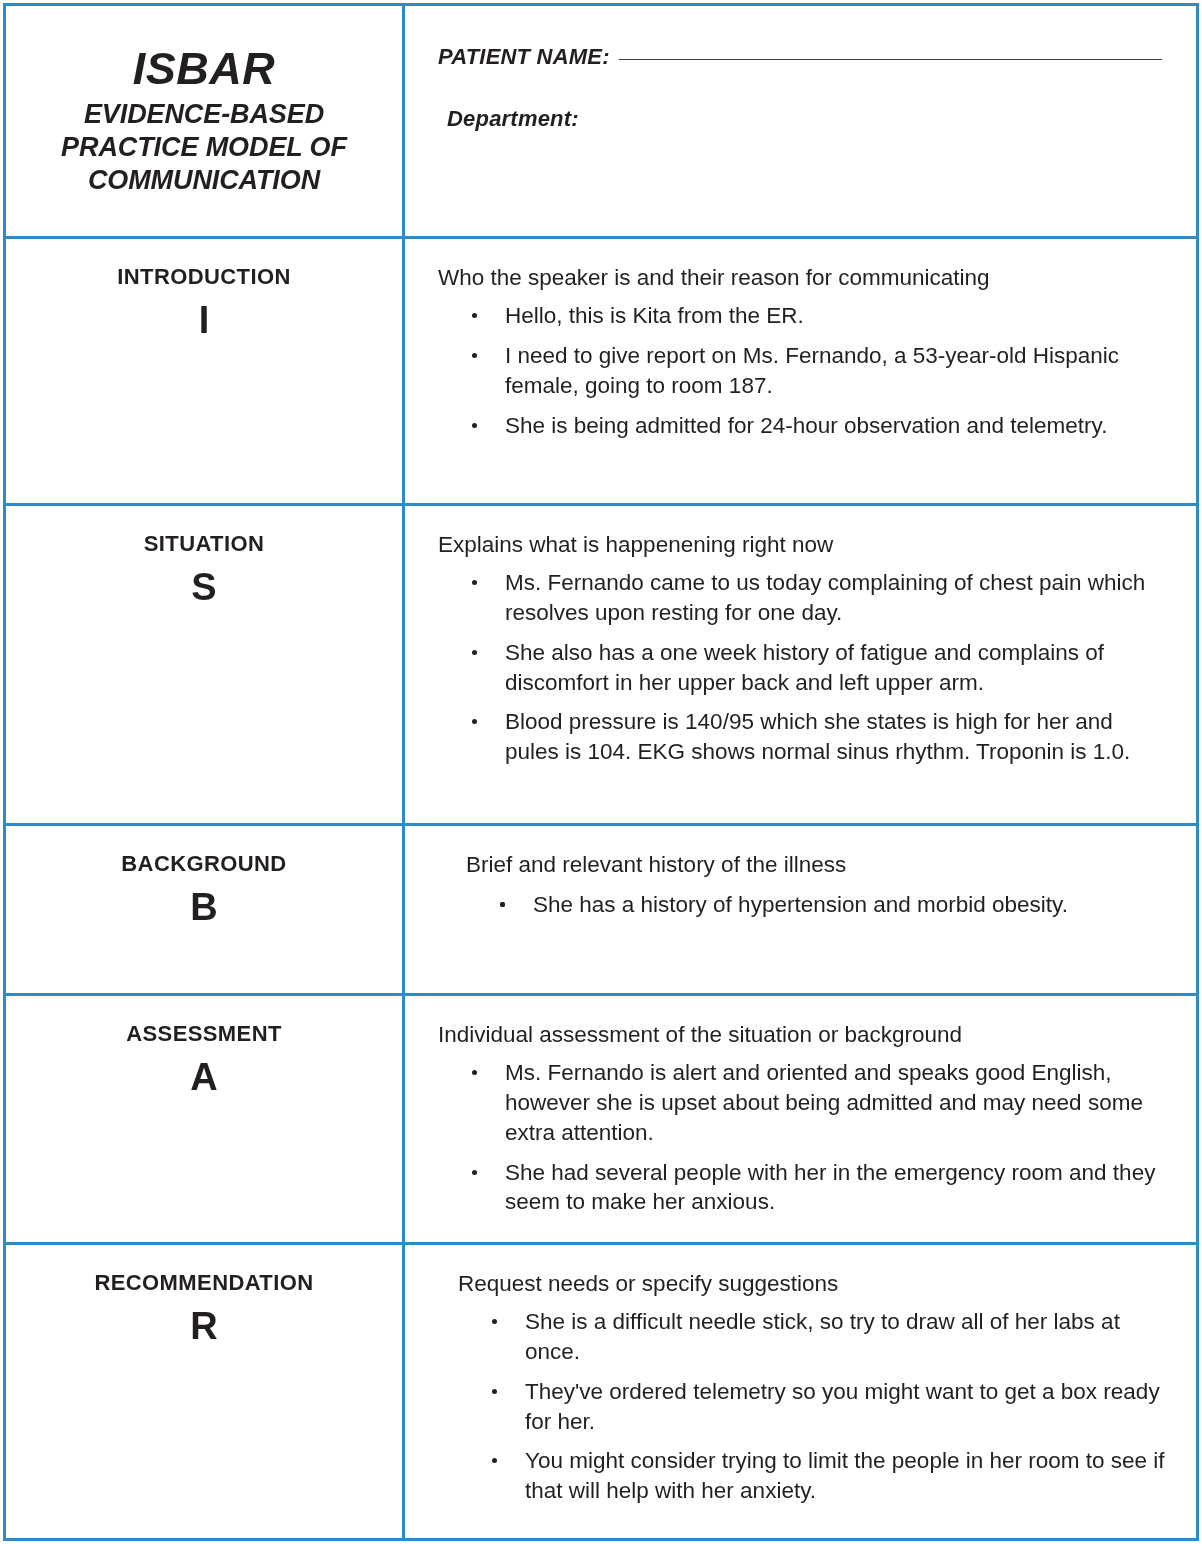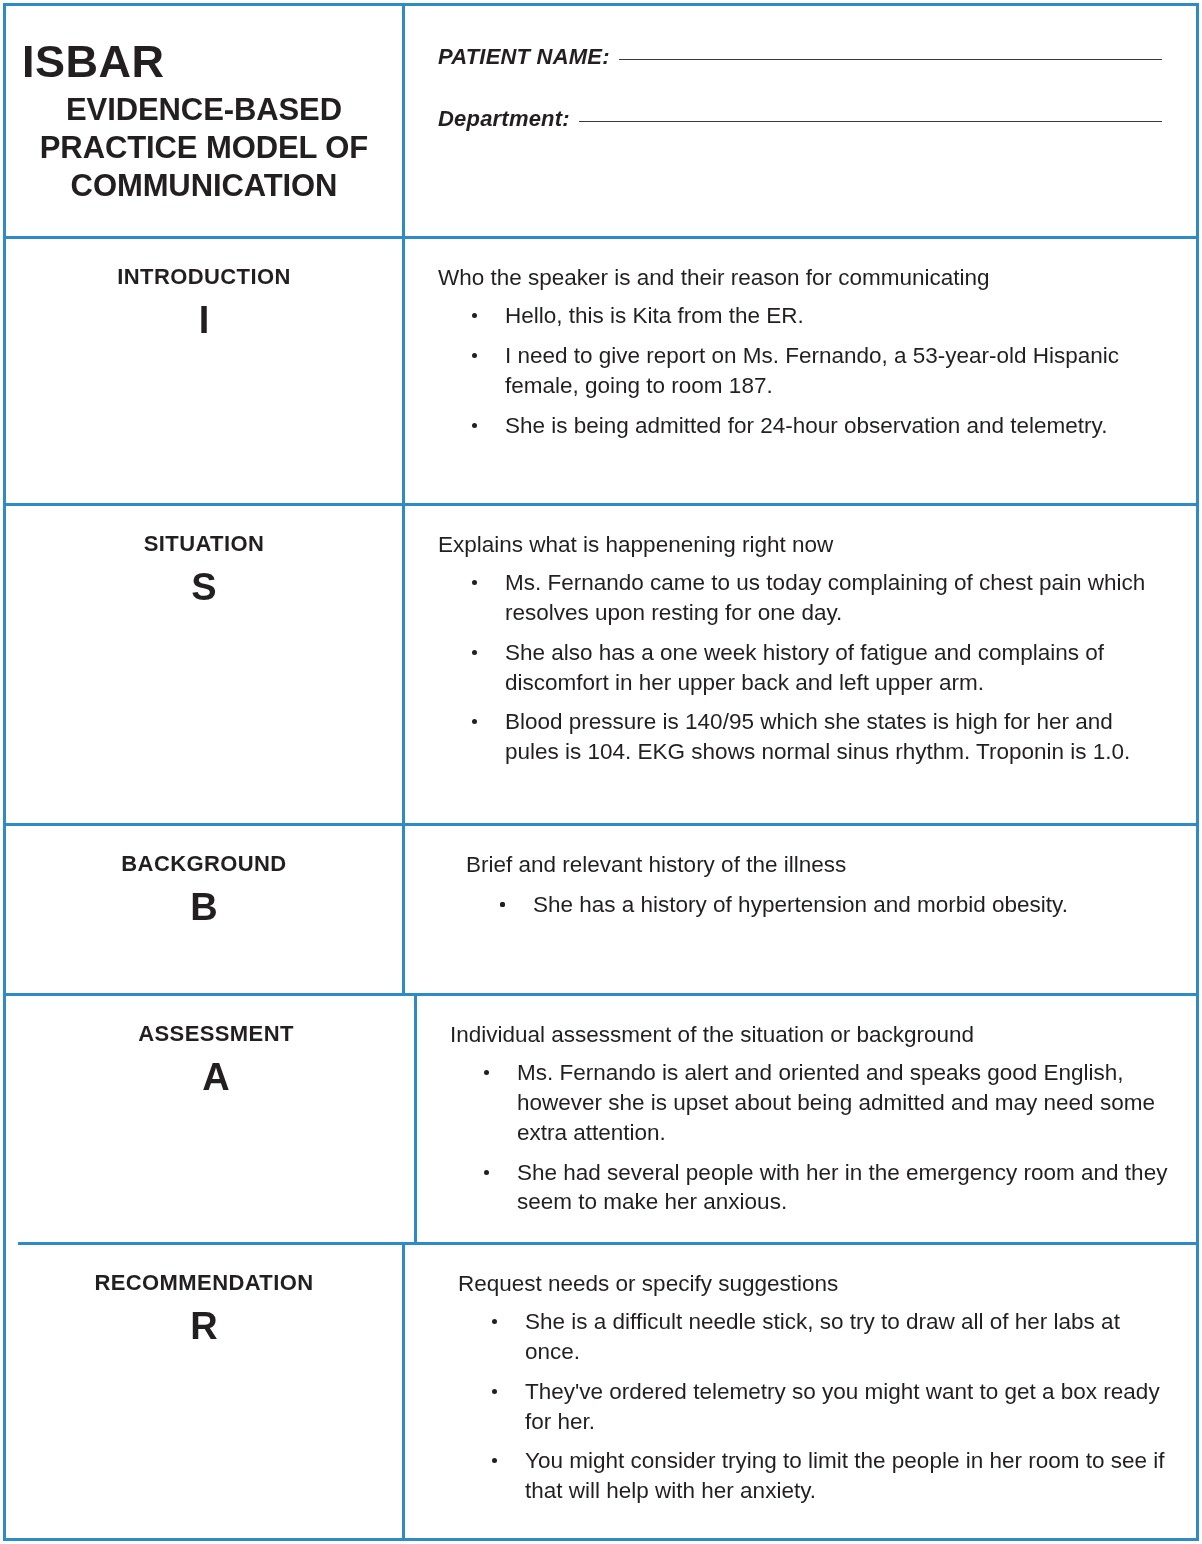--- a/index.html
+++ b/index.html
@@ -62,34 +62,36 @@
   }
 
   
   .row-header { height: 233px; }
 
   .title-block {
     width: 100%;
     height: 100%;
     display: flex;
     flex-direction: column;
+    align-items: center;
     justify-content: center;
     padding: 16px 16px;
     box-sizing: border-box;
+    font-style: italic;
   }
   .title-main {
     font-size: 45px;
     font-weight: bold;
     letter-spacing: 0.5px;
     line-height: 1.05;
     color: #231f20;
     font-stretch: condensed;
   }
   .title-sub {
-    font-size: 31px;
+    font-size: 27px;
     font-weight: bold;
     line-height: 1.22;
     text-align: center;
     color: #231f20;
     margin-top: 6px;
     letter-spacing: -0.1px;
   }
 
   .form-block {
     width: 100%;
@@ -99,21 +101,21 @@
     display: flex;
     flex-direction: column;
     justify-content: flex-start;
   }
   .form-field {
     display: flex;
     align-items: baseline;
     margin-bottom: 36px;
     width: 100%;
   }
-  .form-field:last-child { margin-bottom: 17px; }
+  .form-field:last-child { margin-bottom: 17px; flex-direction: column; }
   .form-label {
     font-style: italic;
     font-weight: bold;
     font-size: 22px;
     color: #231f20;
     white-space: nowrap;
     letter-spacing: 0.2px;
   }
   .form-line {
     flex: 1 1 auto;
@@ -174,21 +176,21 @@
     top: 12px;
     width: 5px;
     height: 5px;
     border-radius: 50%;
     background: #231f20;
   }
 
   .row-i { height: 267px; }
   .row-s { height: 320px; }
   .row-b { height: 170px; gap: 28px; }
-  .row-a { height: 249px; margin-left: 12px; }
+  .row-a { height: 249px; }
   .row-r { flex: 1 1 auto; gap: 20px; }
 </style>
 </head>
 <body>
 
 <div class="sheet">
   <div class="table">
 
     <div class="row row-header">
       <div class="cell-left">

